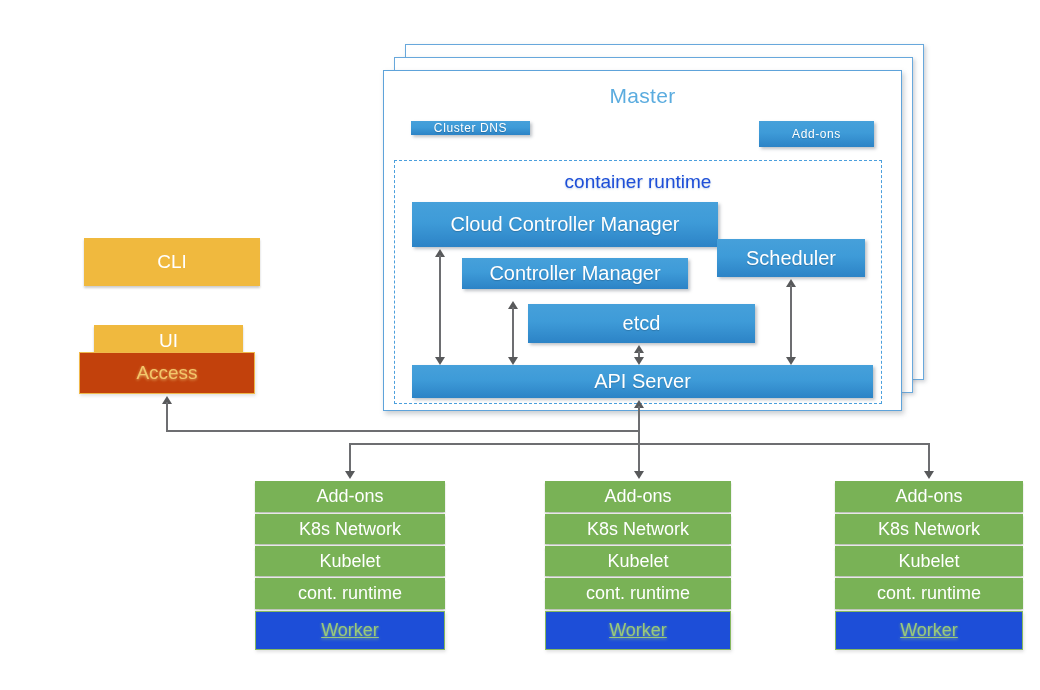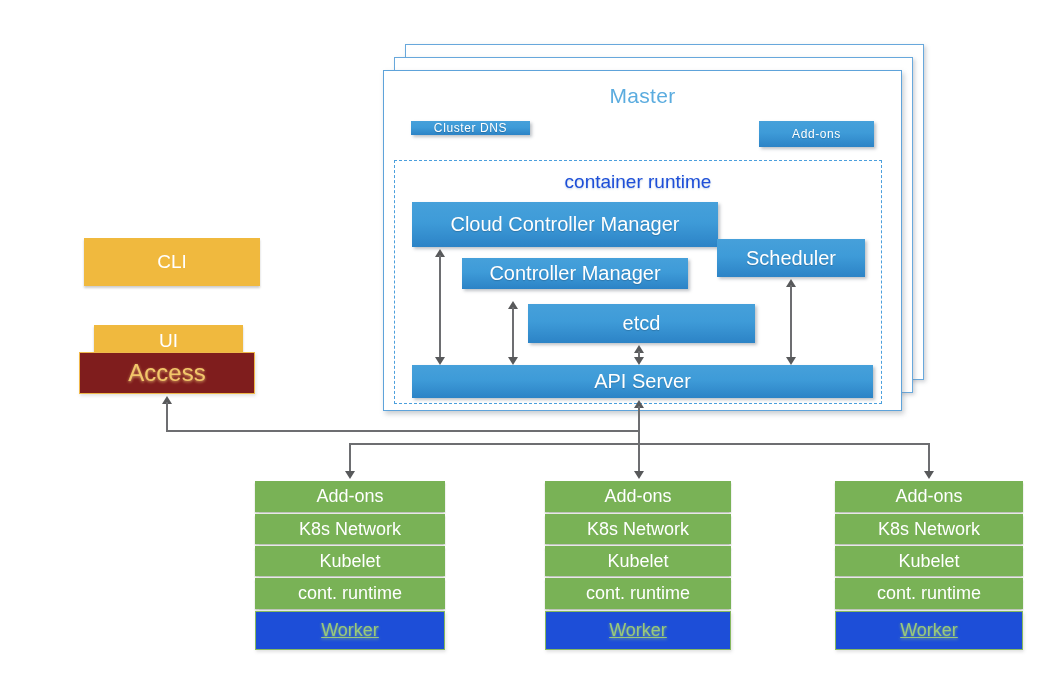--- a/index.html
+++ b/index.html
@@ -30,22 +30,22 @@
            box-shadow:2px 2px 3px rgba(110,120,130,.45);
            text-shadow:0 1px 1px rgba(0,0,0,.18);white-space:nowrap;}
   .bluebox.big{font-size:20px;}
   .bluebox.chip{font-size:12px;letter-spacing:.6px;}
   .bluebox.apiserver{font-size:20px;}
 
   
   .orangebar{background:#f0b93e;color:#ffffff;font-size:19px;
              display:flex;align-items:center;justify-content:center;
              box-shadow:0 2px 2px rgba(130,130,130,.40);white-space:nowrap;}
-  .access-foot{background:#7f1d1d;border:1.3px solid #efb84a;
-               color:#f3c76a;font-size:24px;
+  .access-foot{background:#c2410c;border:1.3px solid #efb84a;
+               color:#f3c76a;font-size:19px;
                display:flex;align-items:center;justify-content:center;
                text-shadow:0 1px 3px rgba(235,195,120,.85);
                box-shadow:1px 2px 3px rgba(150,150,150,.28);white-space:nowrap;}
 
   
   .greenbar{background:#79b256;color:#ffffff;font-size:18px;
             display:flex;align-items:center;justify-content:center;
             box-shadow:0 1.5px 1.5px rgba(110,125,100,.45);white-space:nowrap;}
   .worker-foot{background:#1d4ed8;border:1.3px solid #86b85f;
                color:#9ac97a;font-size:18px;

